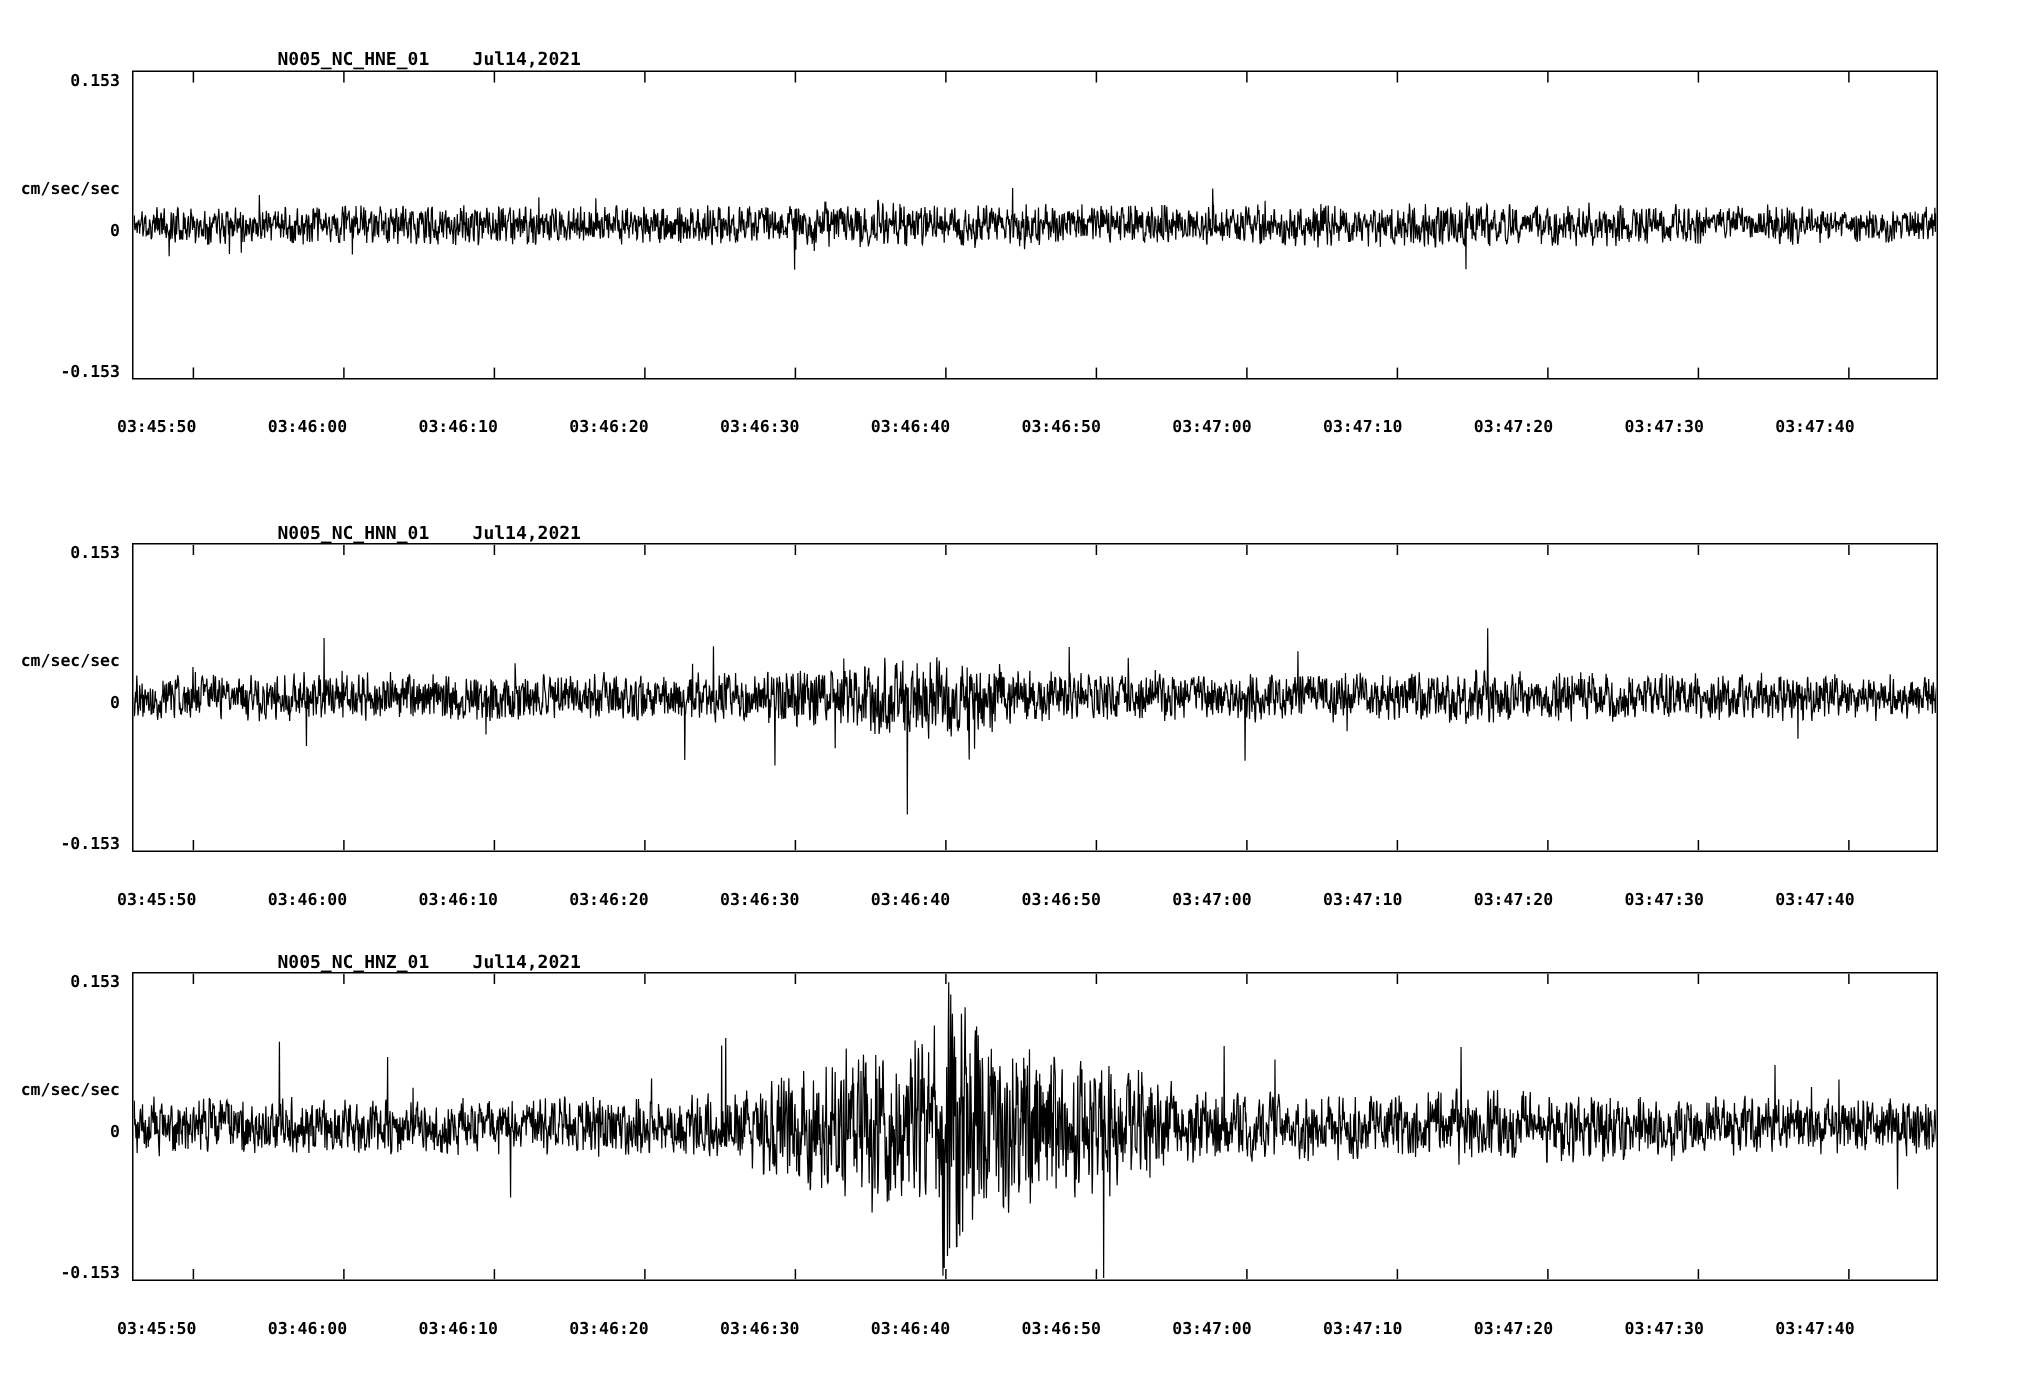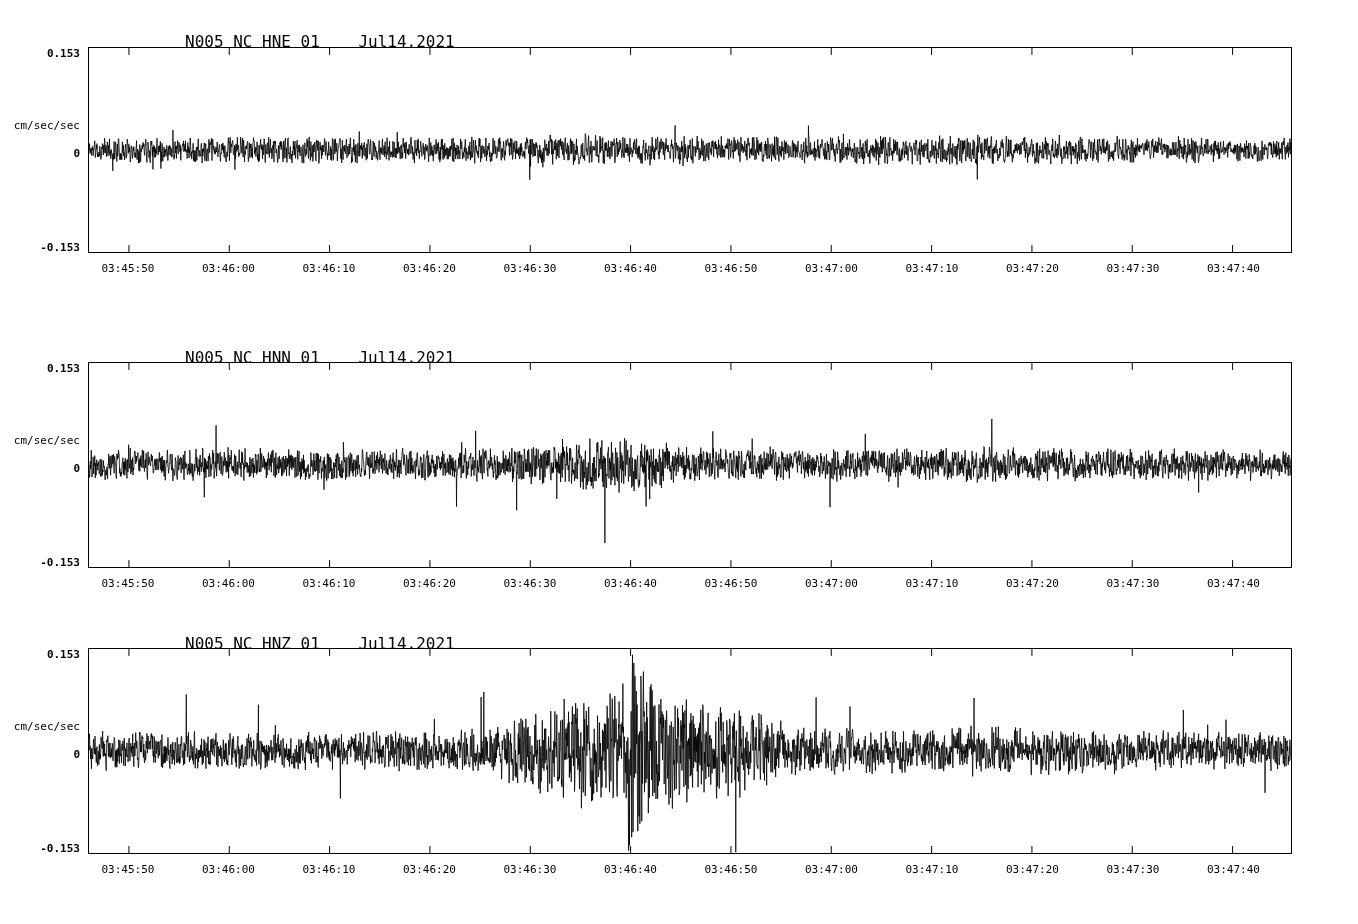--- a/index.html
+++ b/index.html
@@ -31,52 +31,53 @@
     box-sizing: border-box;
     overflow: hidden;
   }
   .trace-svg {
     display: block;
     width: 100%;
     height: 100%;
   }
   .panel-title {
     position: absolute;
-    font-size: 16px;
-    font-weight: normal;
+    font-size: 12px;
+    font-weight: bold;
     letter-spacing: 0px;
     white-space: pre;
   }
   .ylabel-top, .ylabel-bot {
     position: absolute;
     font-size: 11px;
     font-weight: bold;
     text-align: right;
     white-space: pre;
   }
   .ylabel-units {
     position: absolute;
     font-size: 11px;
-    font-weight: normal;
+    font-weight: bold;
     text-align: right;
     white-space: pre;
   }
   .ylabel-zero {
     position: absolute;
     font-size: 11px;
     font-weight: bold;
     text-align: right;
     white-space: pre;
   }
   .xtick-label {
     position: absolute;
     font-size: 11px;
-    font-weight: normal;
-    text-align: center;
-    white-space: pre;
+    font-weight: bold;
+    text-align: left;
+    white-space: pre;
+    margin-top: 16px;
   }
 </style>
 </head>
 <body>
 
 <div class="page">
 
   <div class="panel" style="top:0px;height:300px;">
     <div class="panel-title" style="left:185px;top:32px;">N005_NC_HNE_01    Jul14,2021</div>
     <div class="ylabel-top" style="left:10px;top:47px;width:70px;">0.153</div>

